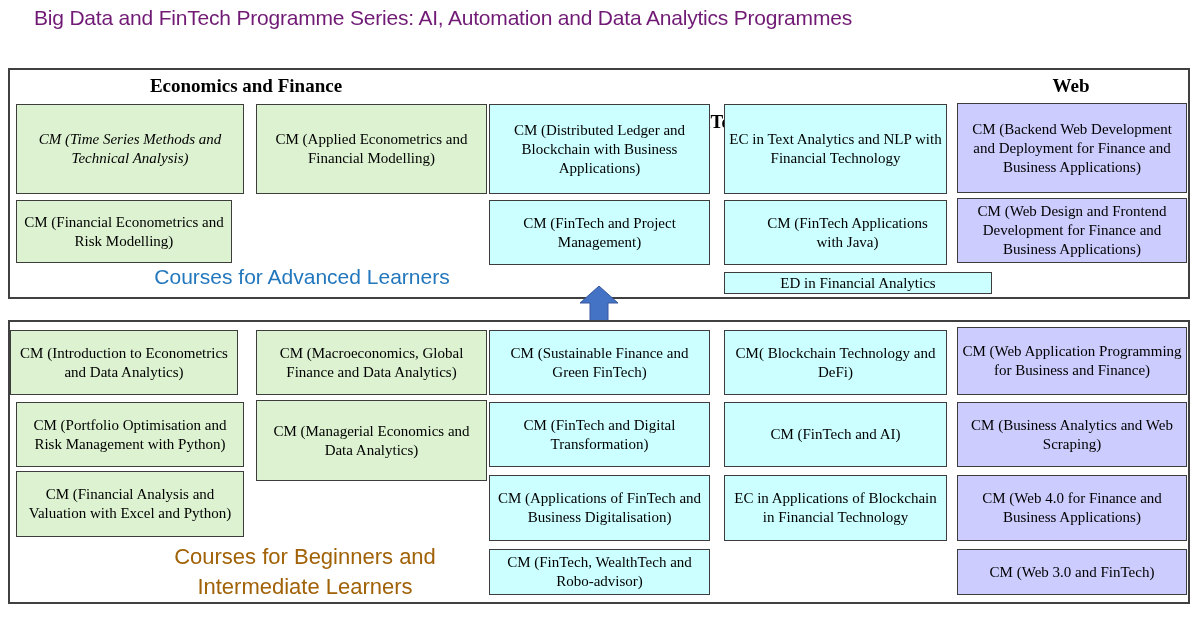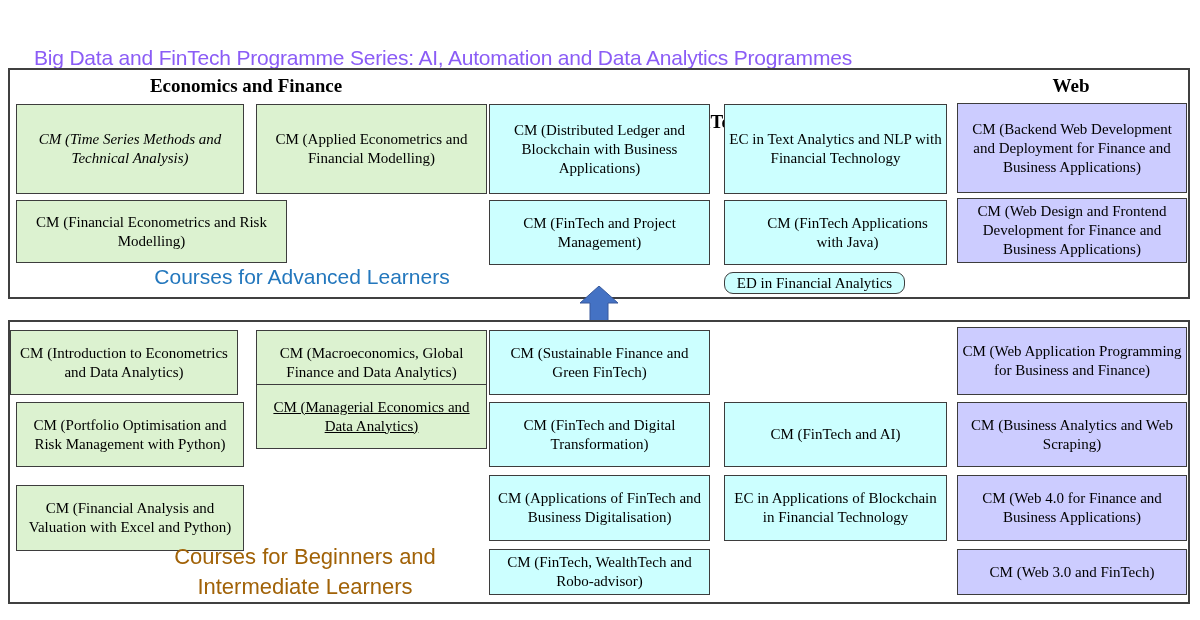--- a/index.html
+++ b/index.html
@@ -10,24 +10,23 @@
     background: #ffffff;
     font-family: "Liberation Sans", sans-serif;
     overflow: hidden;
   }
   .page-title {
     position: absolute;
     left: 34px;
     top: 6px;
     font-size: 21px;
     letter-spacing: -0.2px;
-    color: #8b5cf6;
+    color: #701a75;
     white-space: nowrap;
     font-family: "Liberation Sans", sans-serif;
-    margin-top: 40px;
   }
   .outer-box {
     position: absolute;
     border: 2px solid #404040;
     background: #ffffff;
     box-sizing: border-box;
   }
   .outer-advanced { left: 8px; top: 68px; width: 1182px; height: 231px; }
   .outer-beginner { left: 8px; top: 320px; width: 1182px; height: 284px; }
   .col-header {
@@ -90,47 +89,48 @@
     <div class="col-header" style="left:0; width:472px;">Economics and Finance</div>
     <div class="col-header" style="left:472px; width:468px;margin-top:36px;">FinTech</div>
     <div class="col-header" style="left:940px; width:242px;">Web</div>
 
     <div class="course-box green" style="left:6px;   top:34px;  width:228px; height:90px;font-style:italic;">CM (Time Series Methods and Technical Analysis)</div>
     <div class="course-box green" style="left:246px; top:34px;  width:231px; height:90px;">CM (Applied Econometrics and Financial Modelling)</div>
     <div class="course-box cyan" style="left:479px; top:34px;  width:221px; height:90px;">CM (Distributed Ledger and Blockchain with Business Applications)</div>
     <div class="course-box cyan" style="left:714px; top:34px;  width:223px; height:90px;">EC in Text Analytics and NLP with Financial Technology</div>
     <div class="course-box purple" style="left:947px; top:33px;  width:230px; height:90px;">CM (Backend Web Development and Deployment for Finance and Business Applications)</div>
 
-    <div class="course-box green" style="left:6px;   top:130px; width:271px; height:63px;">CM (Financial Econometrics and Risk Modelling)</div>
+    <div class="course-box green" style="left:6px;   top:130px; width:216px; height:63px;">CM (Financial Econometrics and Risk Modelling)</div>
     <div class="course-box cyan" style="left:479px; top:130px; width:221px; height:65px;">CM (FinTech and Project Management)</div>
     <div class="course-box cyan" style="left:714px; top:130px; width:223px; height:65px;padding-left:28px;">CM (FinTech Applications with Java)</div>
     <div class="course-box purple" style="left:947px; top:128px; width:230px; height:65px;">CM (Web Design and Frontend Development for Finance and Business Applications)</div>
 
-    <div class="course-box cyan" style="left:714px; top:202px; width:181px; height:22px;border-radius:9px;">ED in Financial Analytics</div>
+    <div class="course-box cyan" style="left:714px; top:202px; width:268px; height:22px;">ED in Financial Analytics</div>
 
     <div class="advanced-label">Courses for Advanced Learners</div>
   </div>
 
   <svg class="up-arrow" viewBox="0 0 38 35" xmlns="http://www.w3.org/2000/svg">
     <polygon points="19,0 38,17 28,17 28,35 10,35 10,17 0,17" fill="#4472c4" stroke="#38599c" stroke-width="1"></polygon>
   </svg>
 
   <div class="outer-box outer-beginner">
     <div class="course-box green" style="left:0;   top:8px;   width:228px; height:65px;">CM (Introduction to Econometrics and Data Analytics)</div>
     <div class="course-box green" style="left:6px;   top:80px;  width:228px; height:65px;">CM (Portfolio Optimisation and Risk Management with Python)</div>
-    <div class="course-box green" style="left:6px;   top:163px; width:228px; height:66px;">CM (Financial Analysis and Valuation with Excel and Python)</div>
+    <div class="course-box green" style="left:6px;   top:149px; width:228px; height:66px;">CM (Financial Analysis and Valuation with Excel and Python)</div>
 
     <div class="course-box green" style="left:246px; top:8px;   width:231px; height:65px;">CM (Macroeconomics, Global Finance and Data Analytics)</div>
-    <div class="course-box green" style="left:246px; top:62px;  width:231px; height:65px;text-decoration:underline;">CM (Managerial Economics and Data Analytics)</div>
+    <div class="course-box green" style="left:246px; top:78px;  width:231px; height:81px;">CM (Managerial Economics and Data Analytics)</div>
 
     <div class="course-box cyan" style="left:479px; top:8px;   width:221px; height:65px;">CM (Sustainable Finance and Green FinTech)</div>
     <div class="course-box cyan" style="left:479px; top:80px;  width:221px; height:65px;">CM (FinTech and Digital Transformation)</div>
     <div class="course-box cyan" style="left:479px; top:153px; width:221px; height:66px;">CM (Applications of FinTech and Business Digitalisation)</div>
     <div class="course-box cyan" style="left:479px; top:227px; width:221px; height:46px;">CM (FinTech, WealthTech and Robo-advisor)</div>
 
+    <div class="course-box cyan" style="left:714px; top:8px;   width:223px; height:65px;">CM( Blockchain Technology and DeFi)</div>
     <div class="course-box cyan" style="left:714px; top:80px;  width:223px; height:65px;">CM (FinTech and AI)</div>
     <div class="course-box cyan" style="left:714px; top:153px; width:223px; height:66px;">EC in Applications of Blockchain in Financial Technology</div>
 
     <div class="course-box purple" style="left:947px; top:5px;   width:230px; height:68px;">CM (Web Application Programming for Business and Finance)</div>
     <div class="course-box purple" style="left:947px; top:80px;  width:230px; height:65px;">CM (Business Analytics and Web Scraping)</div>
     <div class="course-box purple" style="left:947px; top:153px; width:230px; height:66px;">CM (Web 4.0 for Finance and Business Applications)</div>
     <div class="course-box purple" style="left:947px; top:227px; width:230px; height:46px;">CM (Web 3.0 and FinTech)</div>
 
     <div class="beginner-label">Courses for Beginners and Intermediate Learners</div>
   </div>

